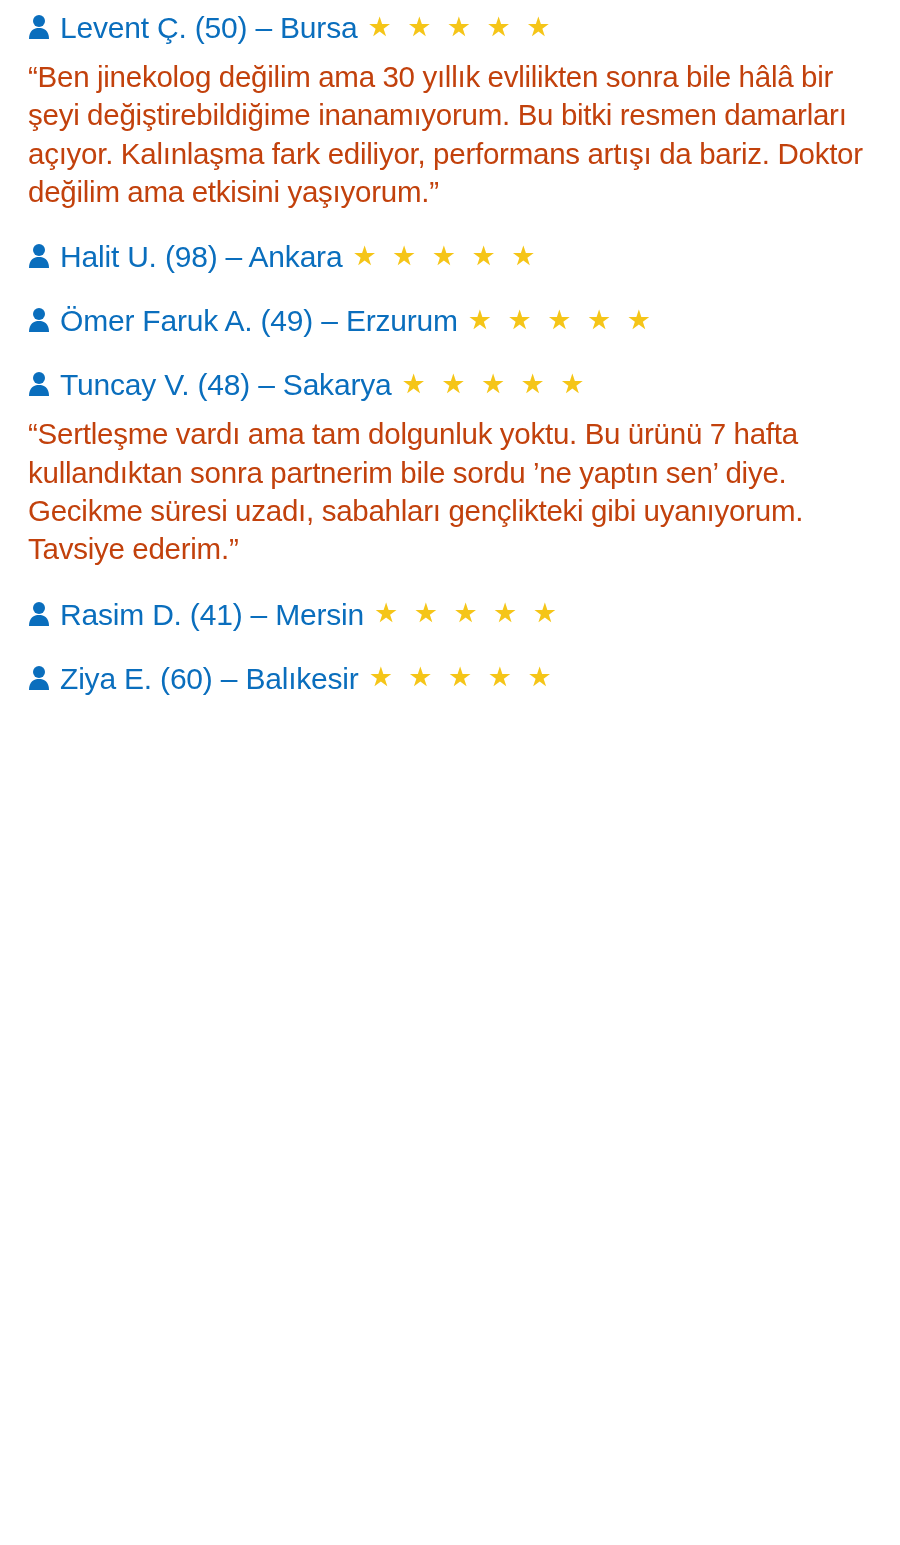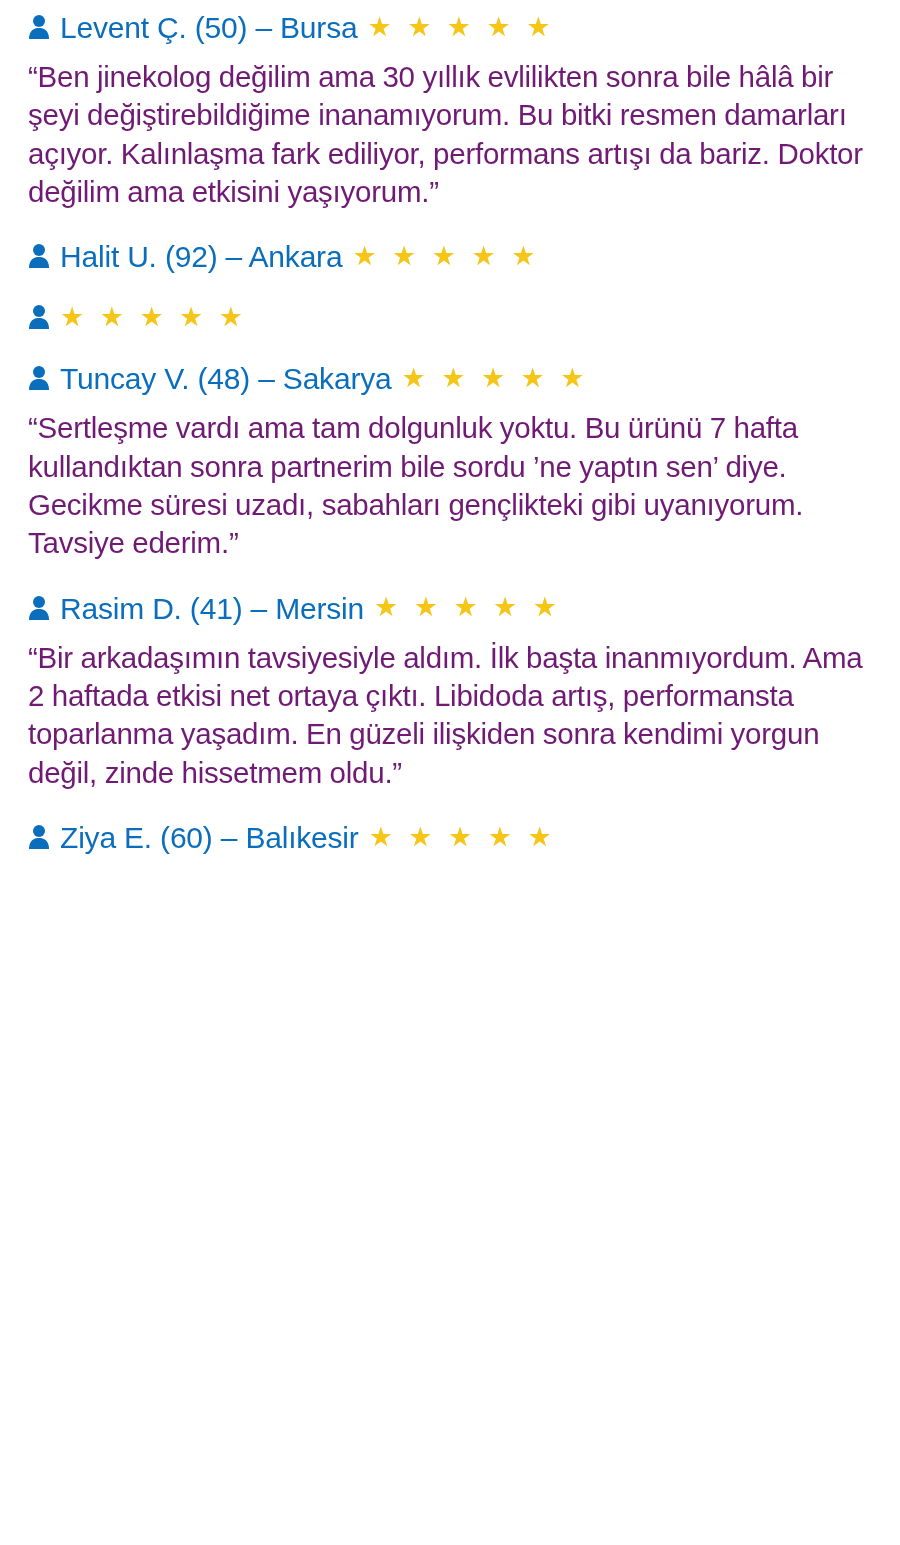--- a/index.html
+++ b/index.html
@@ -56,21 +56,21 @@
     color: #f5c518;
     letter-spacing: 4px;
     line-height: 1;
     white-space: nowrap;
     position: relative;
     top: -1px;
   }
   .review-text {
     font-size: 29.5px;
     line-height: 1.30;
-    color: #701a75;
+    color: #c2410c;
     letter-spacing: -0.25px;
     margin: 12px 0 0 0;
     text-align: left;
     word-spacing: -0.3px;
   }
 </style>
 </head>
 <body>
 
 <div class="page">
@@ -90,33 +90,34 @@
   </div>
 
   <div class="review">
     <div class="review-header">
       <span class="avatar-icon">
         <svg width="22" height="26" viewBox="0 0 22 26" xmlns="http://www.w3.org/2000/svg">
           <circle cx="11" cy="7" r="6" fill="#0a6ebd"></circle>
           <path d="M1 25 C1 16.5 6 14 11 14 C16 14 21 16.5 21 25 Z" fill="#0a6ebd"></path>
         </svg>
       </span>
-      <span class="reviewer-name">Halit U. (92) – Ankara</span>
+      <span class="reviewer-name">Halit U. (98) – Ankara</span>
       <span class="stars">★ ★ ★ ★ ★</span>
     </div>
   </div>
 
   <div class="review">
     <div class="review-header">
       <span class="avatar-icon">
         <svg width="22" height="26" viewBox="0 0 22 26" xmlns="http://www.w3.org/2000/svg">
           <circle cx="11" cy="7" r="6" fill="#0a6ebd"></circle>
           <path d="M1 25 C1 16.5 6 14 11 14 C16 14 21 16.5 21 25 Z" fill="#0a6ebd"></path>
         </svg>
       </span>
+      <span class="reviewer-name">Ömer Faruk A. (49) – Erzurum</span>
       <span class="stars">★ ★ ★ ★ ★</span>
     </div>
   </div>
 
   <div class="review">
     <div class="review-header">
       <span class="avatar-icon">
         <svg width="22" height="26" viewBox="0 0 22 26" xmlns="http://www.w3.org/2000/svg">
           <circle cx="11" cy="7" r="6" fill="#0a6ebd"></circle>
           <path d="M1 25 C1 16.5 6 14 11 14 C16 14 21 16.5 21 25 Z" fill="#0a6ebd"></path>
@@ -132,21 +133,20 @@
     <div class="review-header">
       <span class="avatar-icon">
         <svg width="22" height="26" viewBox="0 0 22 26" xmlns="http://www.w3.org/2000/svg">
           <circle cx="11" cy="7" r="6" fill="#0a6ebd"></circle>
           <path d="M1 25 C1 16.5 6 14 11 14 C16 14 21 16.5 21 25 Z" fill="#0a6ebd"></path>
         </svg>
       </span>
       <span class="reviewer-name">Rasim D. (41) – Mersin</span>
       <span class="stars">★ ★ ★ ★ ★</span>
     </div>
-    <p class="review-text">“Bir arkadaşımın tavsiyesiyle aldım. İlk başta inanmıyordum. Ama 2 haftada etkisi net ortaya çıktı. Libidoda artış, performansta toparlanma yaşadım. En güzeli ilişkiden sonra kendimi yorgun değil, zinde hissetmem oldu.”</p>
   </div>
 
   <div class="review">
     <div class="review-header">
       <span class="avatar-icon">
         <svg width="22" height="26" viewBox="0 0 22 26" xmlns="http://www.w3.org/2000/svg">
           <circle cx="11" cy="7" r="6" fill="#0a6ebd"></circle>
           <path d="M1 25 C1 16.5 6 14 11 14 C16 14 21 16.5 21 25 Z" fill="#0a6ebd"></path>
         </svg>
       </span>

